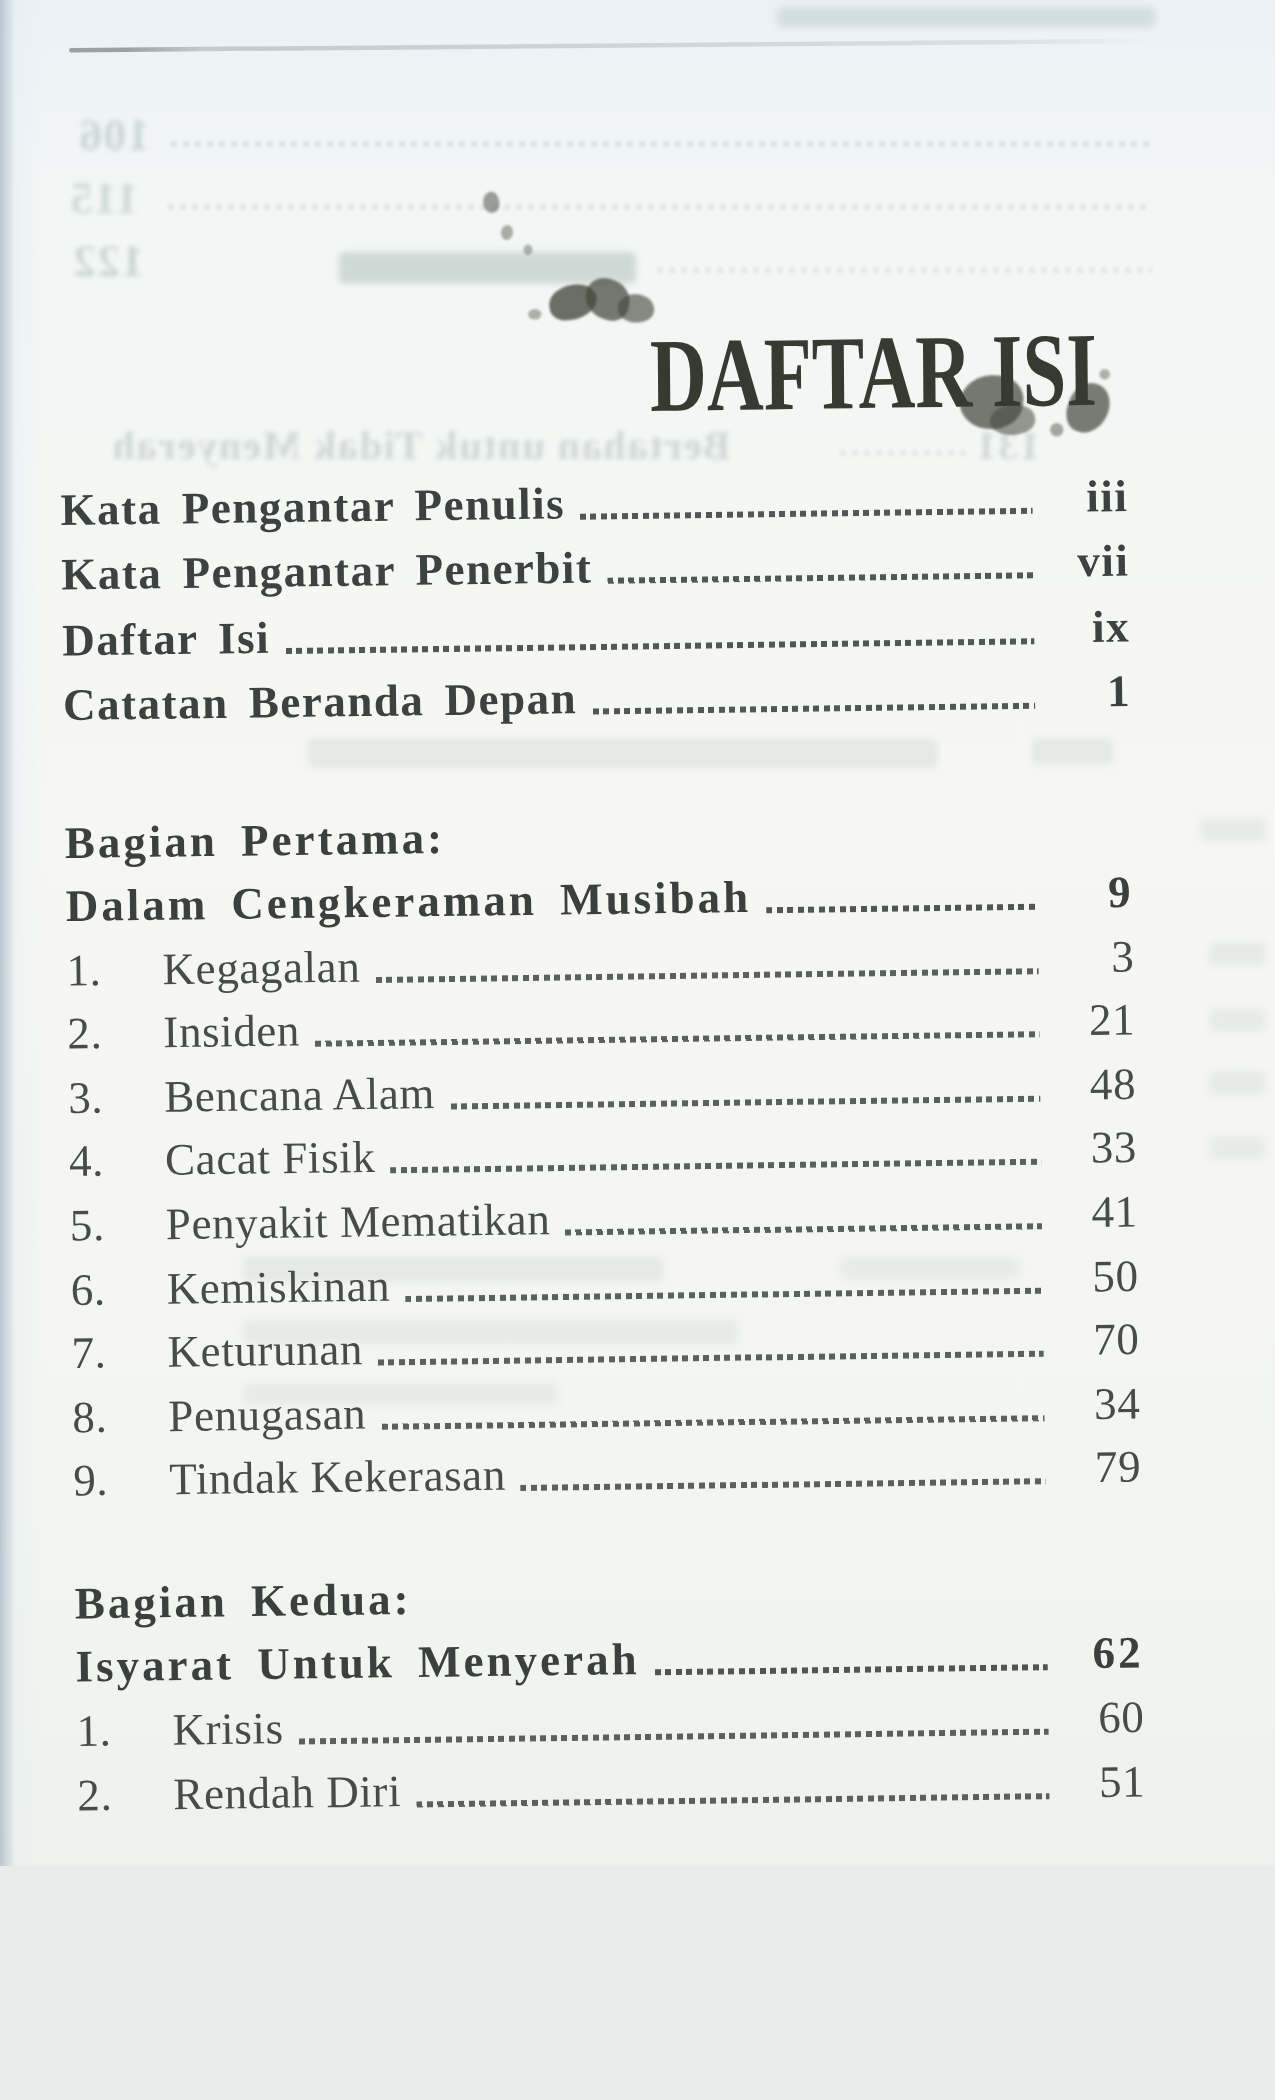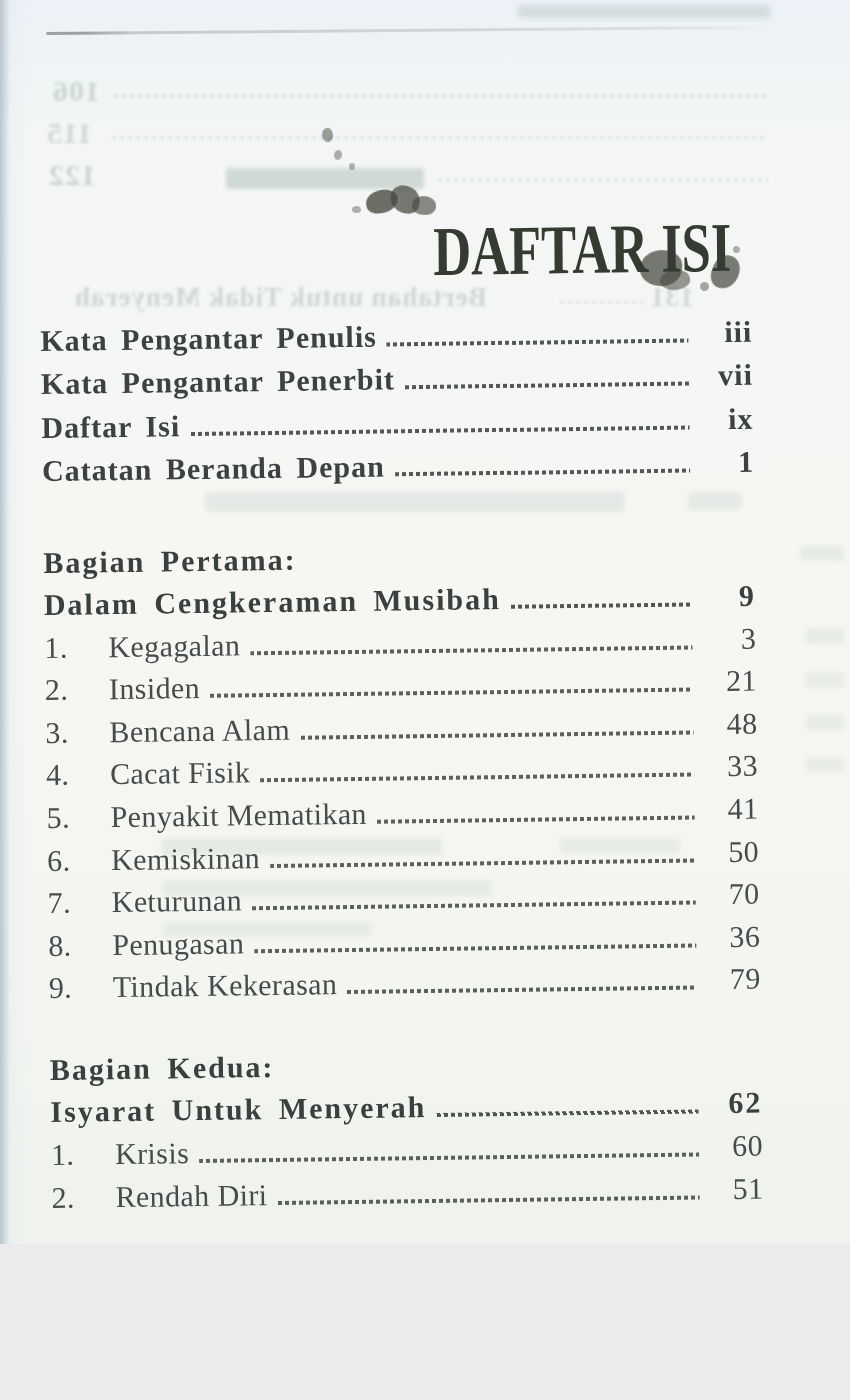--- a/index.html
+++ b/index.html
@@ -190,21 +190,21 @@
             <div class="toc-row">
               <span class="num">7.</span>
               <span class="lab">Keturunan</span>
               <span class="leader"></span>
               <span class="pg">70</span>
             </div>
             <div class="toc-row">
               <span class="num">8.</span>
               <span class="lab">Penugasan</span>
               <span class="leader"></span>
-              <span class="pg">36</span>
+              <span class="pg">34</span>
             </div>
             <div class="toc-row">
               <span class="num">9.</span>
               <span class="lab">Tindak Kekerasan</span>
               <span class="leader"></span>
               <span class="pg">79</span>
             </div>
           </div>
         </div>
         <div class="section sec-gap2">

